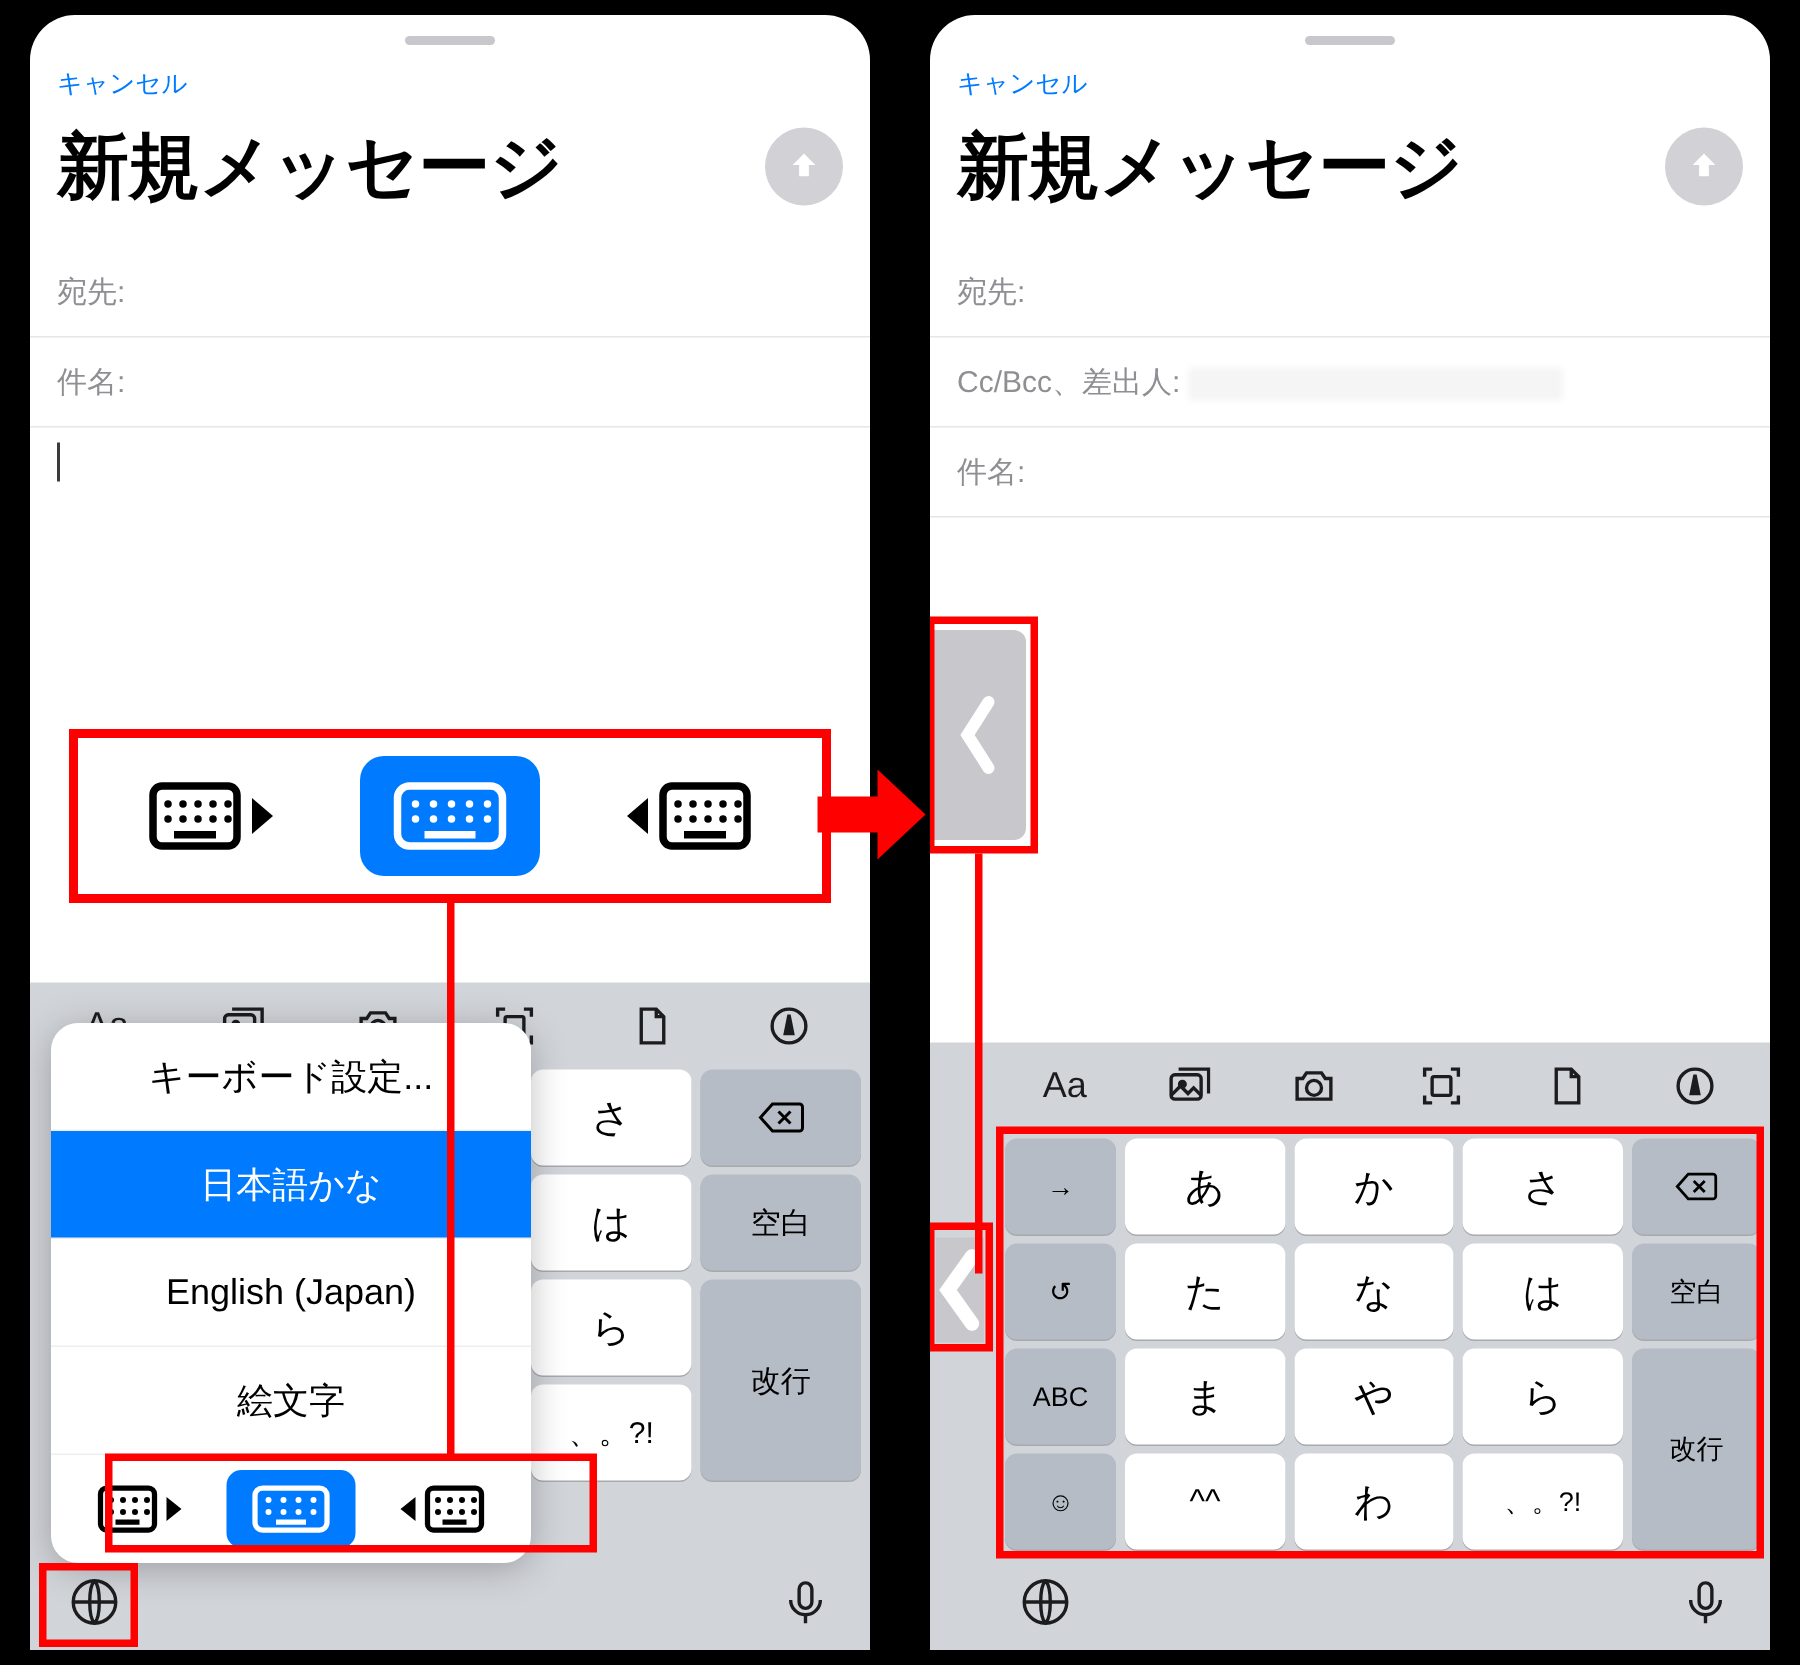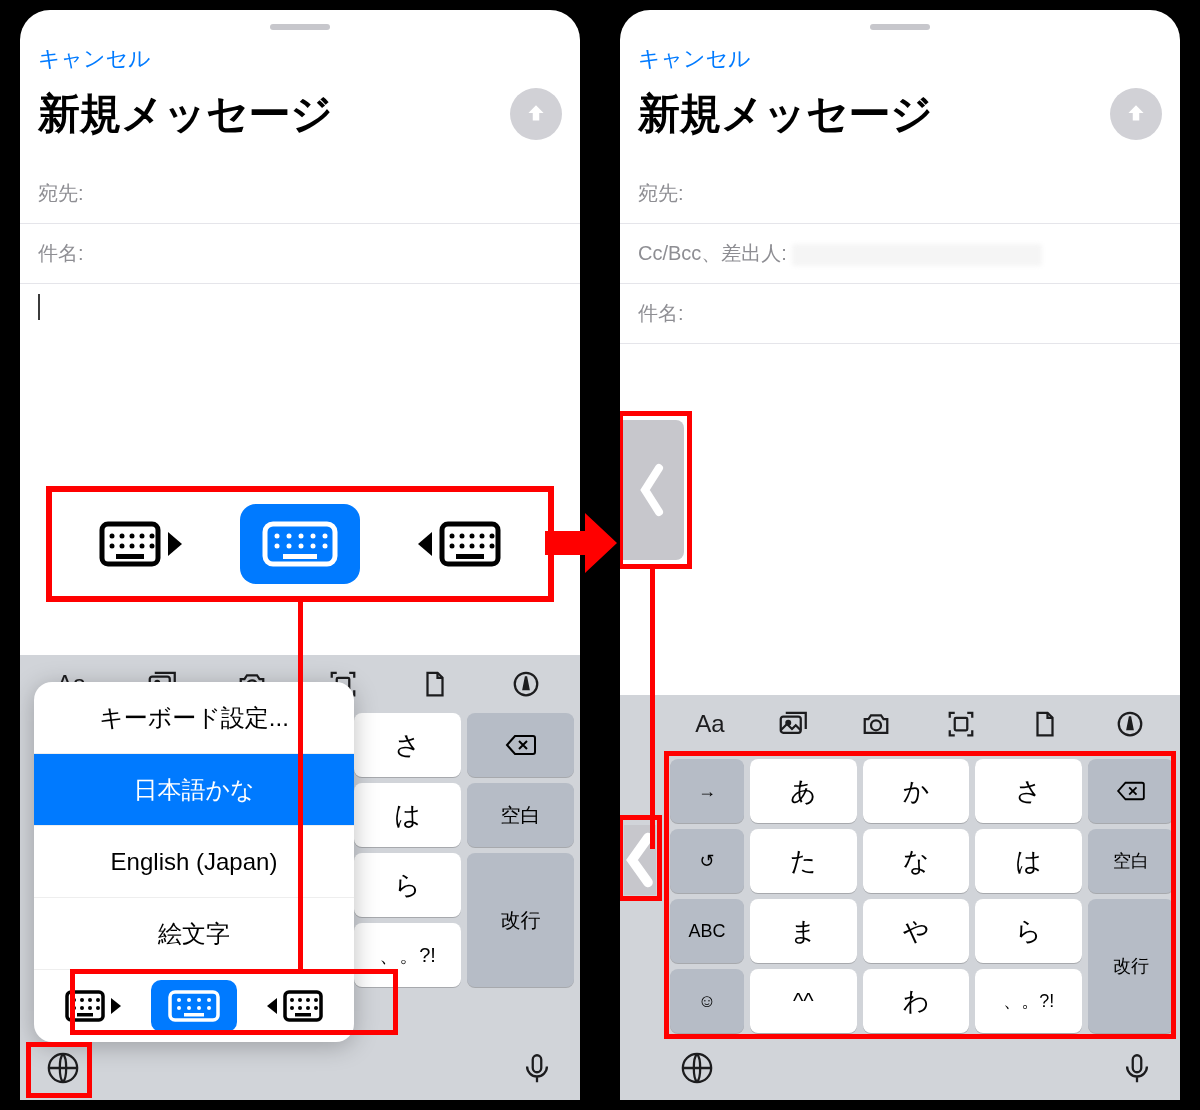--- a/index.html
+++ b/index.html
@@ -2,23 +2,23 @@
 <html><head>
 <meta charset="utf-8">
 <style>
   * { box-sizing: border-box; margin:0; padding:0; font-family: -apple-system, "Hiragino Sans", sans-serif; }
   body { background:#000; }
   .stage { width:1200px; height:1110px; background:#000; position:relative; margin:0 auto; overflow:hidden;}
   .phone { position:absolute; width:560px; height:1090px; background:#fff; border-radius:30px 30px 0 0; overflow:hidden; top:10px;}
   .phone.left  { left:20px; }
   .phone.right { left:620px; }
   .grabber { width:60px; height:6px; background:#c7c7cc; border-radius:3px; margin:14px auto 6px;}
-  .cancel { color:#007aff; font-size:22px; padding:8px 18px 0;}
+  .cancel { color:#007aff; font-size:17px; padding:8px 18px 0;}
   .title-row { display:flex; align-items:center; justify-content:space-between; padding:12px 18px 22px;}
-  .title { font-size:42px; font-weight:700; letter-spacing:-0.5px;}
+  .title { font-size:48px; font-weight:700; letter-spacing:-0.5px;}
   .send-btn { width:52px; height:52px; border-radius:50%; background:#d1d1d6; display:flex; align-items:center; justify-content:center;}
   .send-btn svg { width:26px; height:26px;}
   .field { border-bottom:1px solid #e5e5ea; font-size:20px; color:#8e8e93; padding:16px 18px; position:relative;}
   .redact { display:inline-block; width:300px; height:22px; background:#f5f5f5; vertical-align:middle; border-radius:3px; filter:blur(2px);}
   .redact.sm { width:250px;}
   .body-area { height:80px; padding:10px 18px;}
   .cursor { display:inline-block; width:2px; height:26px; background:#3b3b3b;}
 
   .kbd-zone { background:#d1d4d9; position:absolute; bottom:0; left:0; right:0;}
   .toolbar { height:58px; display:flex; align-items:center; justify-content:space-around; padding:0 8px;}

